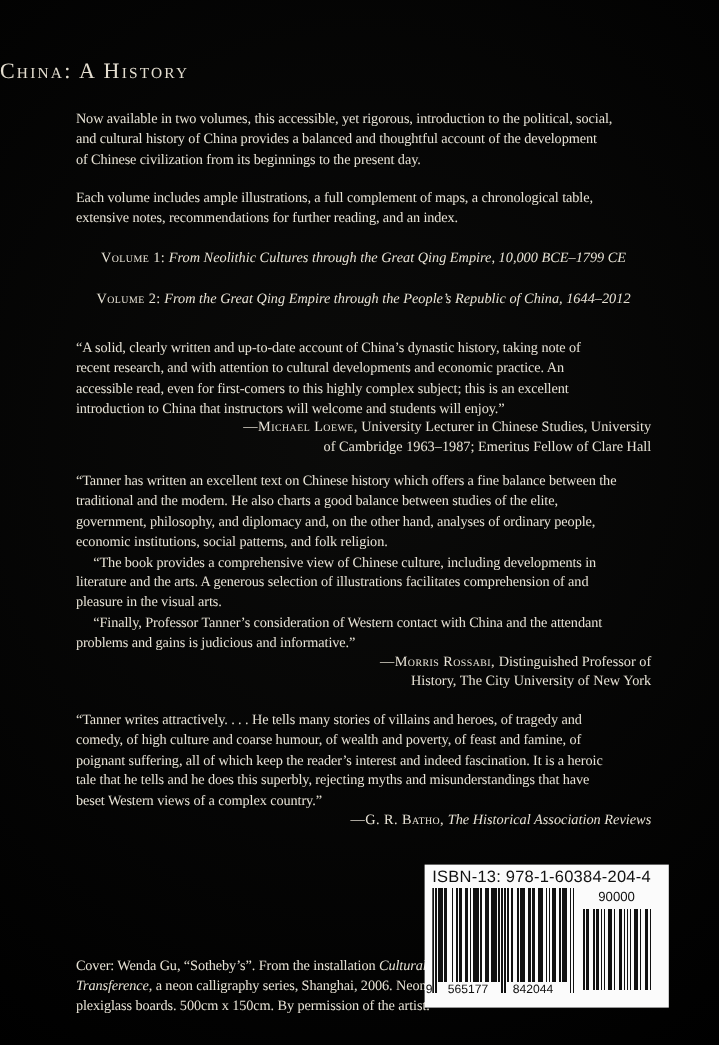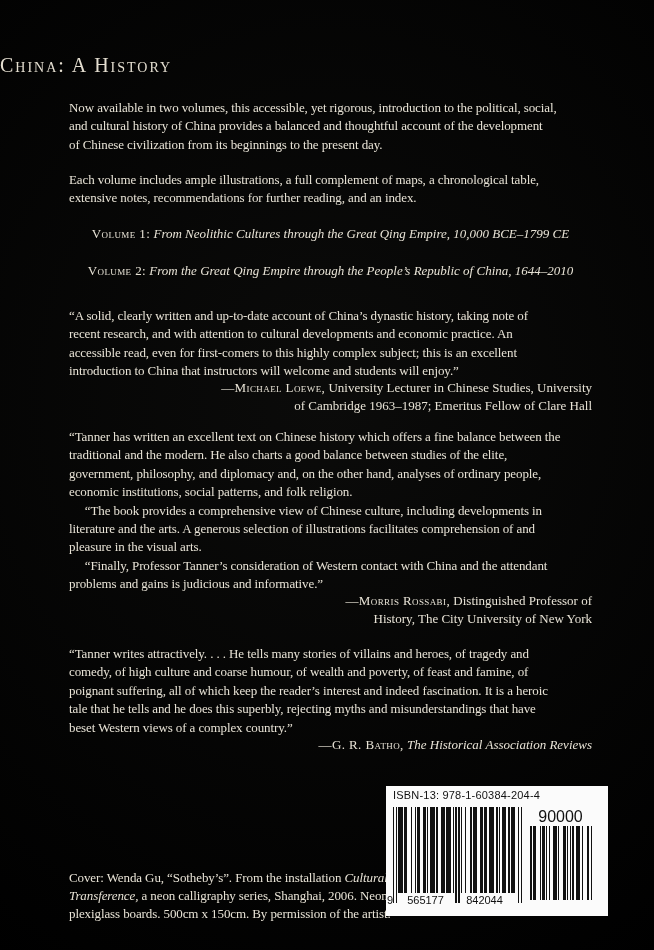--- a/index.html
+++ b/index.html
@@ -35,45 +35,45 @@
   }
   .volline{font-size:13px;line-height:18px;white-space:nowrap;}
   .attr{font-size:13px;line-height:18.4px;white-space:pre;}
   
   .isbn-panel{
     left:386px;top:786px;width:222px;height:130px;
     background:#fbfbfb;
     color:#111;
     font-family:"Liberation Sans","DejaVu Sans",sans-serif;
   }
-  .isbn-label{left:7px;top:3px;font-size:11px;letter-spacing:0.2px;white-space:nowrap;}
+  .isbn-label{left:7px;top:3px;font-size:15px;letter-spacing:0.2px;white-space:nowrap;}
   .bc-main{left:7px;top:21px;}
   .bc-addon{left:143px;top:40px;}
-  .addon-label{left:143px;top:22px;width:63px;text-align:center;font-size:16px;}
+  .addon-label{left:143px;top:22px;width:63px;text-align:center;font-size:12px;}
   .digit{font-size:11px;top:108px;text-align:center;white-space:nowrap;}
   .d9{left:0px;width:8px;}
   .dg1{left:11px;width:57px;}
   .dg2{left:74px;width:49px;}
   svg{display:block;}
 </style>
 </head>
 <body>
 
 <div class="cover">
 
   <div class="abs title">China: A History</div>
 
   <div class="abs col lines" style="top:99px">Now available in two volumes, this accessible, yet rigorous, introduction to the political, social,
 and cultural history of China provides a balanced and thoughtful account of the development
 of Chinese civilization from its beginnings to the present day.</div>
   <div class="abs col lines" style="top:171px">Each volume includes ample illustrations, a full complement of maps, a chronological table,
 extensive notes, recommendations for further reading, and an index.</div>
 
   <div class="abs col center volline" style="top:225px"><span class="sc">Volume 1:</span><span class="it"> From Neolithic Cultures through the Great Qing Empire, 10,000 BCE–1799 CE</span></div>
-  <div class="abs col center volline" style="top:262px"><span class="sc">Volume 2:</span><span class="it"> From the Great Qing Empire through the People’s Republic of China, 1644–2010</span></div>
+  <div class="abs col center volline" style="top:262px"><span class="sc">Volume 2:</span><span class="it"> From the Great Qing Empire through the People’s Republic of China, 1644–2012</span></div>
 
   <div class="abs col lines" style="top:307px">“A solid, clearly written and up-to-date account of China’s dynastic history, taking note of
 recent research, and with attention to cultural developments and economic practice. An
 accessible read, even for first-comers to this highly complex subject; this is an excellent
 introduction to China that instructors will welcome and students will enjoy.”</div>
   <div class="abs col right attr" style="top:379px"><span class="sc">—Michael Loewe,</span><span> University Lecturer in Chinese Studies, University</span><br><span>of Cambridge 1963–1987; Emeritus Fellow of Clare Hall</span></div>
 
   <div class="abs col lines" style="top:428px">“Tanner has written an excellent text on Chinese history which offers a fine balance between the
 traditional and the modern. He also charts a good balance between studies of the elite,
 government, philosophy, and diplomacy and, on the other hand, analyses of ordinary people,

